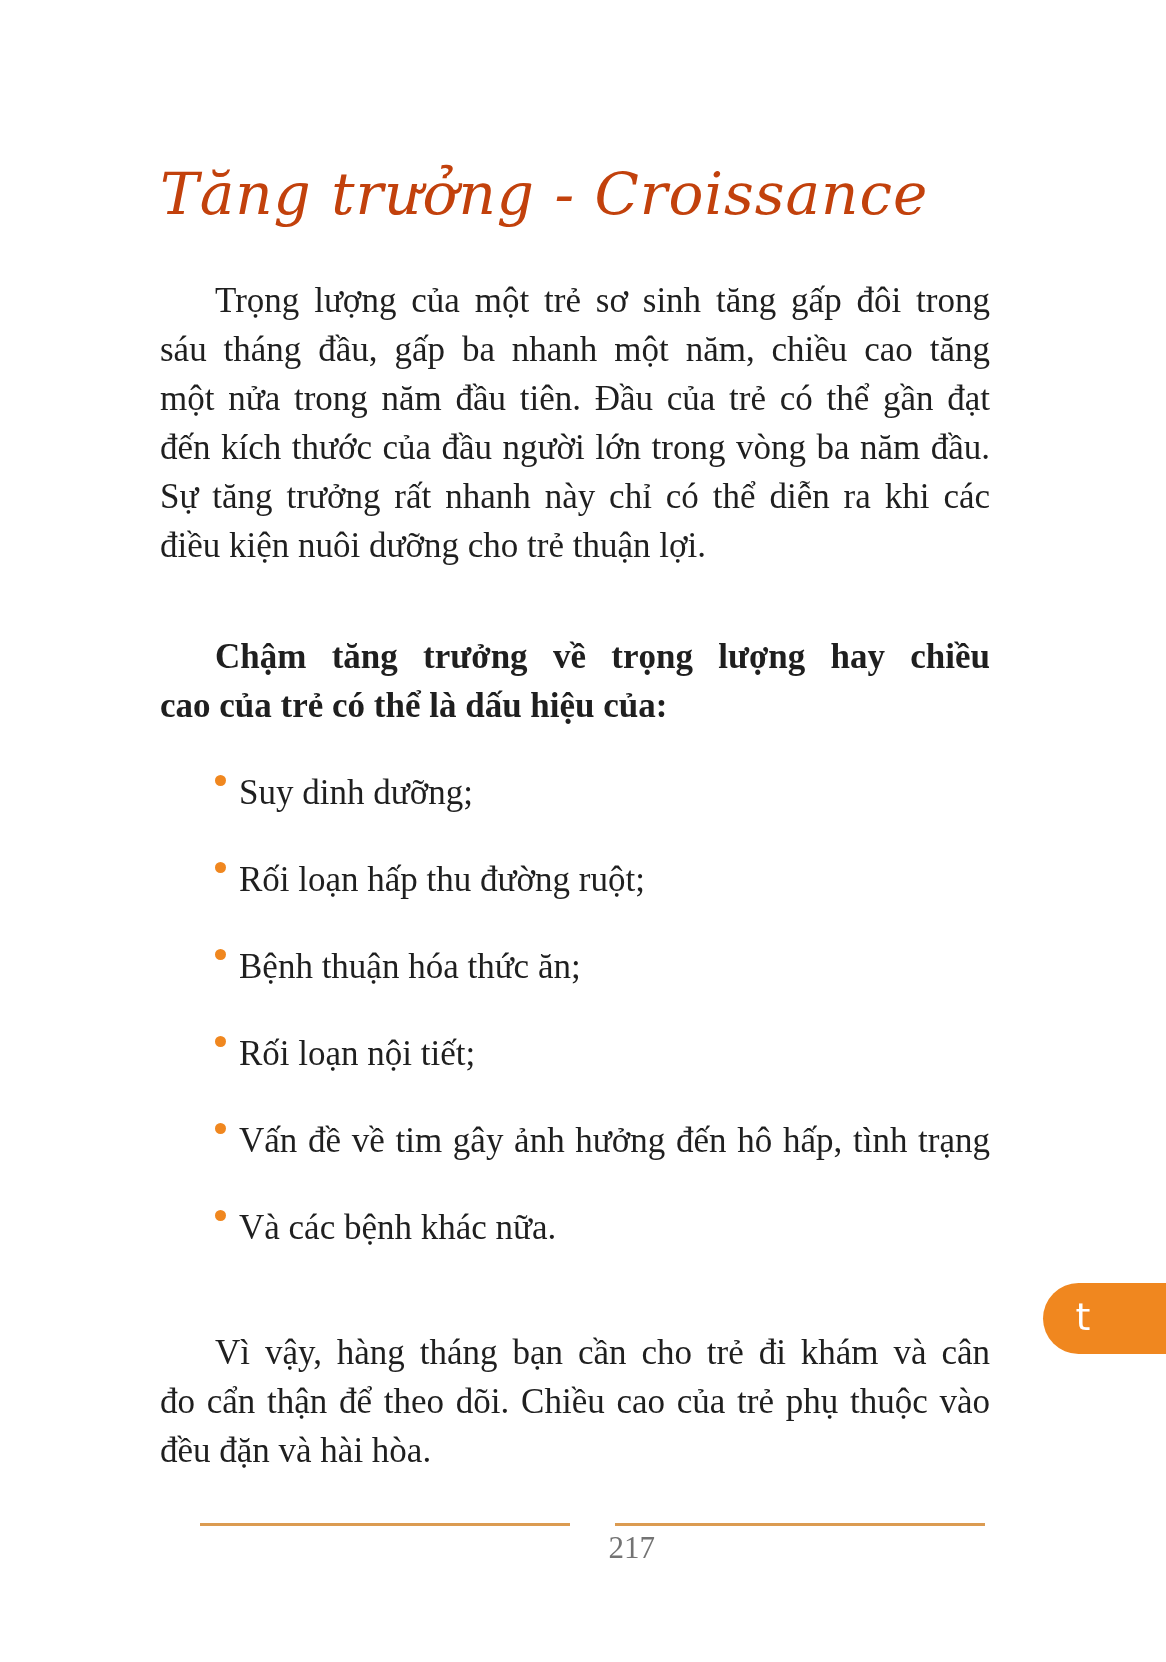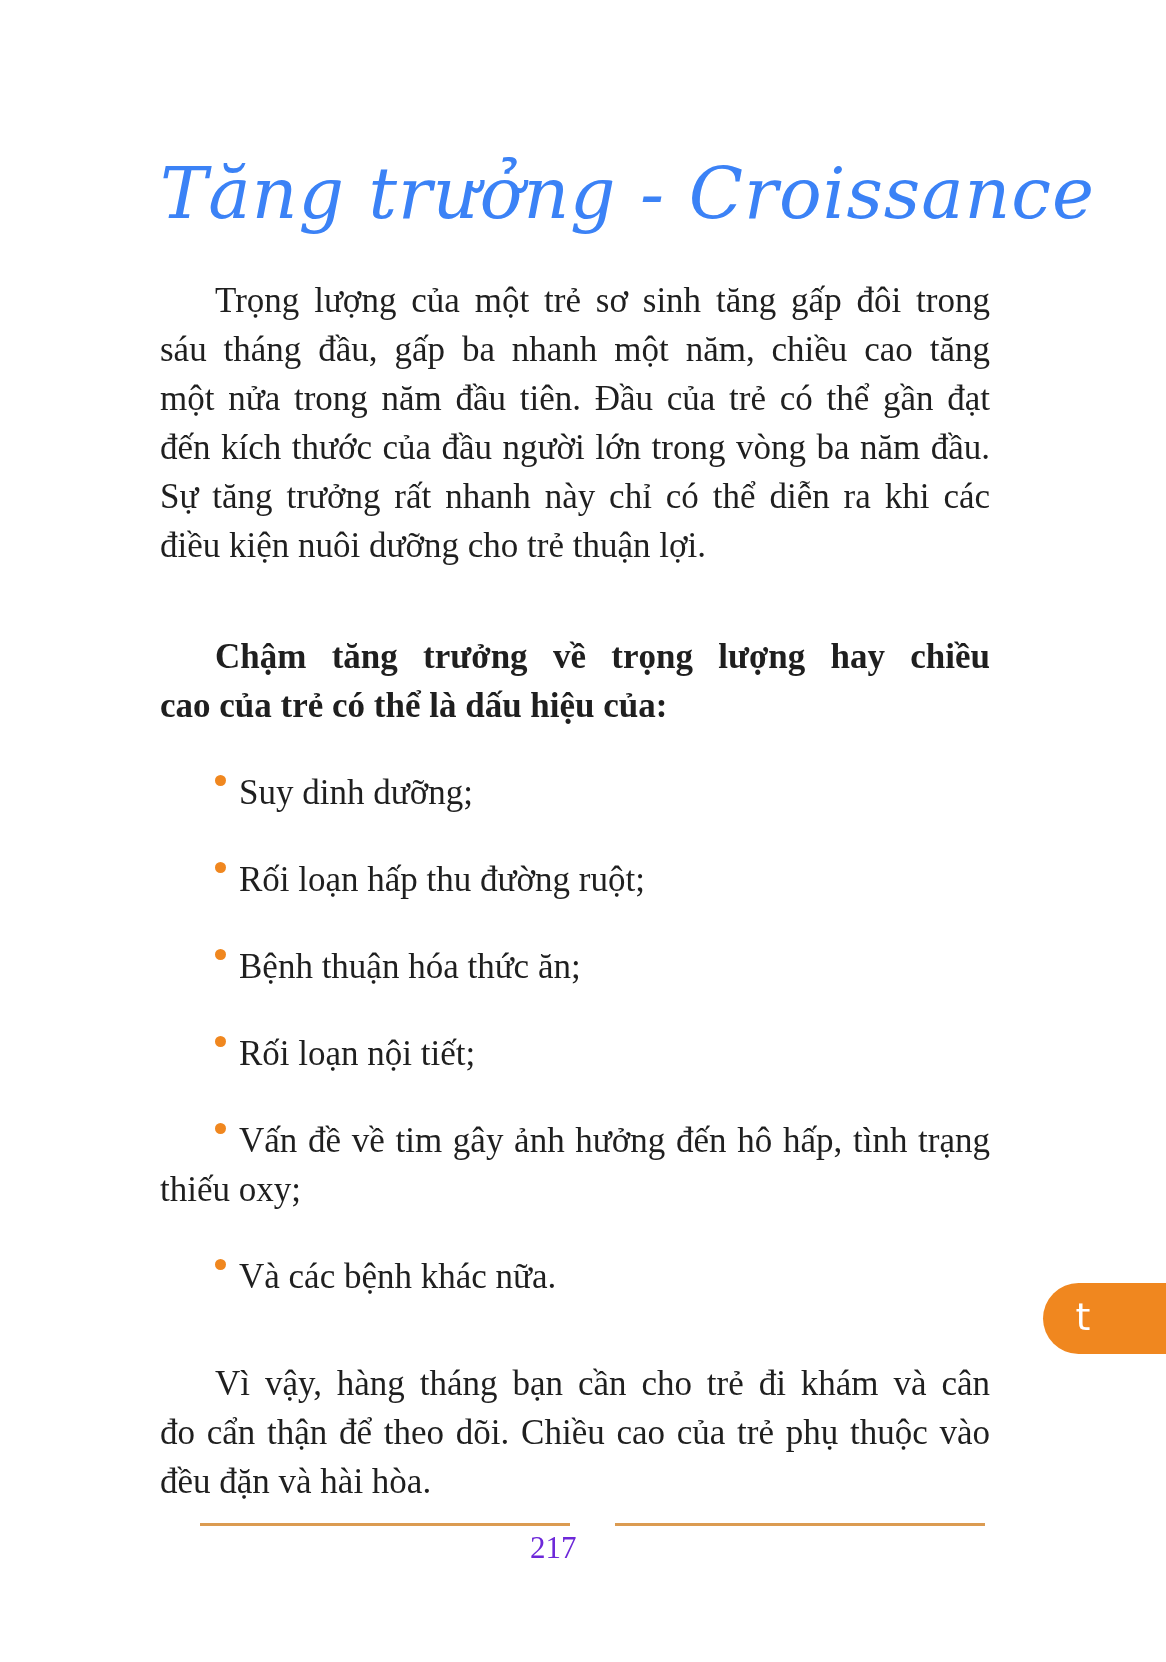--- a/index.html
+++ b/index.html
@@ -14,23 +14,23 @@
   .page{
     position:absolute;inset:0;
     padding:0 176px 0 160px;
     box-sizing:border-box;
   }
   
   .title{
     margin-top:148px;
     font-family:"DejaVu Serif", serif;
     font-style:italic;
-    font-size:71px;
+    font-size:58px;
     line-height:92px;
-    color:#3b82f6;
+    color:#c2410c;
     letter-spacing:1px;
     white-space:nowrap;
   }
   
   .para{margin:0;}
   .line,.jline{
     font-size:35px;
     line-height:49px;
     height:49px;
     text-align:left;
@@ -48,37 +48,37 @@
   .bullet-item{margin-top:7px;}
   .dot{
     display:inline-block;
     width:11px;height:11px;
     border-radius:50%;
     background:#F0871F;
     margin-right:13px;
     vertical-align:18px;
   }
   .bullet-first{padding-left:55px;box-sizing:border-box;margin-top:38px;}
-  .p-final{margin-top:58px;}
+  .p-final{margin-top:76px;}
   
   .rule{
     position:absolute;
     top:1523px;
     height:3px;
     background:#DB9B51;
   }
   .rule-left{left:200px;width:370px;}
   .rule-right{left:615px;width:370px;}
   .page-number{
     position:absolute;
     left:530px;width:125px;
     top:1530px;
-    text-align:left;
+    text-align:right;
     font-size:31px;
-    color:#6d28d9;
+    color:#737373;
     font-family:"Liberation Serif", serif;
   }
   
   .thumb-tab{
     position:absolute;
     left:1043px;top:1283px;
     width:123px;height:71px;
     background:#F0871F;
     border-radius:36px 0 0 36px;
   }
@@ -126,21 +126,20 @@
     <div class="bullet-item">
       <div class="line bullet-first"><span class="dot"></span><span>Bệnh thuận hóa thức ăn;</span></div>
     </div>
 
     <div class="bullet-item">
       <div class="line bullet-first"><span class="dot"></span><span>Rối loạn nội tiết;</span></div>
     </div>
 
     <div class="bullet-item">
       <div class="jline bullet-first"><span class="dot"></span><span>Vấn đề về tim gây ảnh hưởng đến hô hấp, tình trạng</span></div>
-      <div class="line">thiếu oxy;</div>
     </div>
 
     <div class="bullet-item">
       <div class="line bullet-first"><span class="dot"></span><span>Và các bệnh khác nữa.</span></div>
     </div>
 
   </div>
 
   <div class="para p-final">
     <div class="jline indent">Vì vậy, hàng tháng bạn cần cho trẻ đi khám và cân</div>

